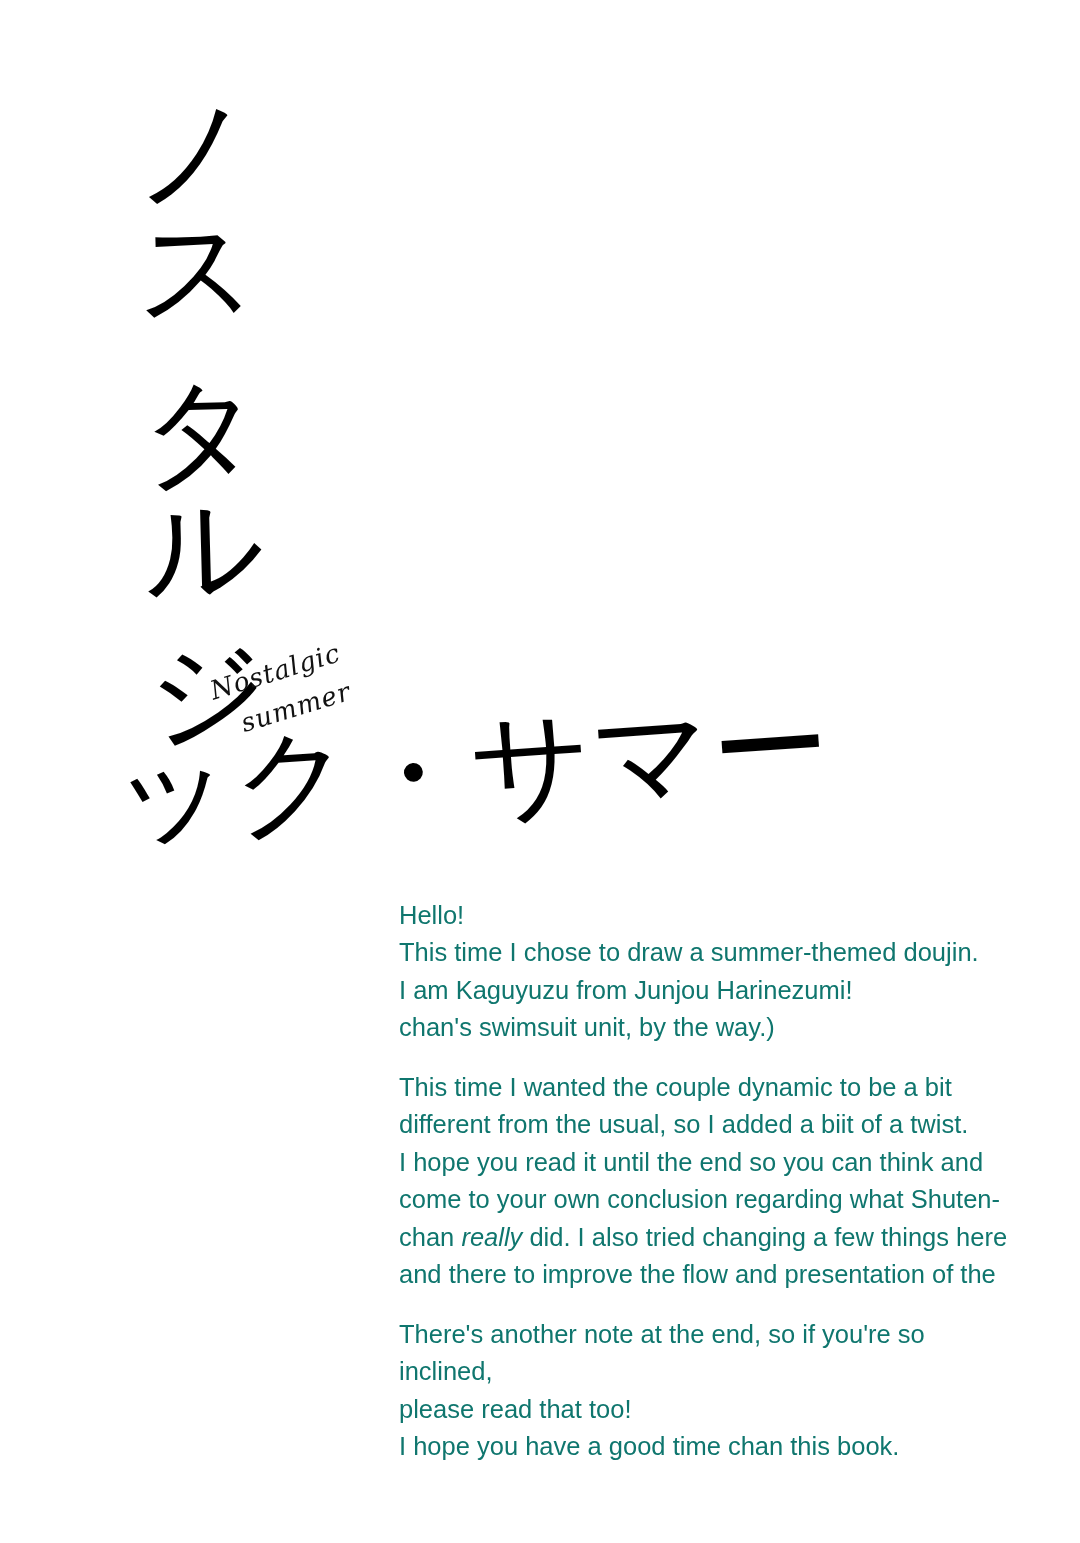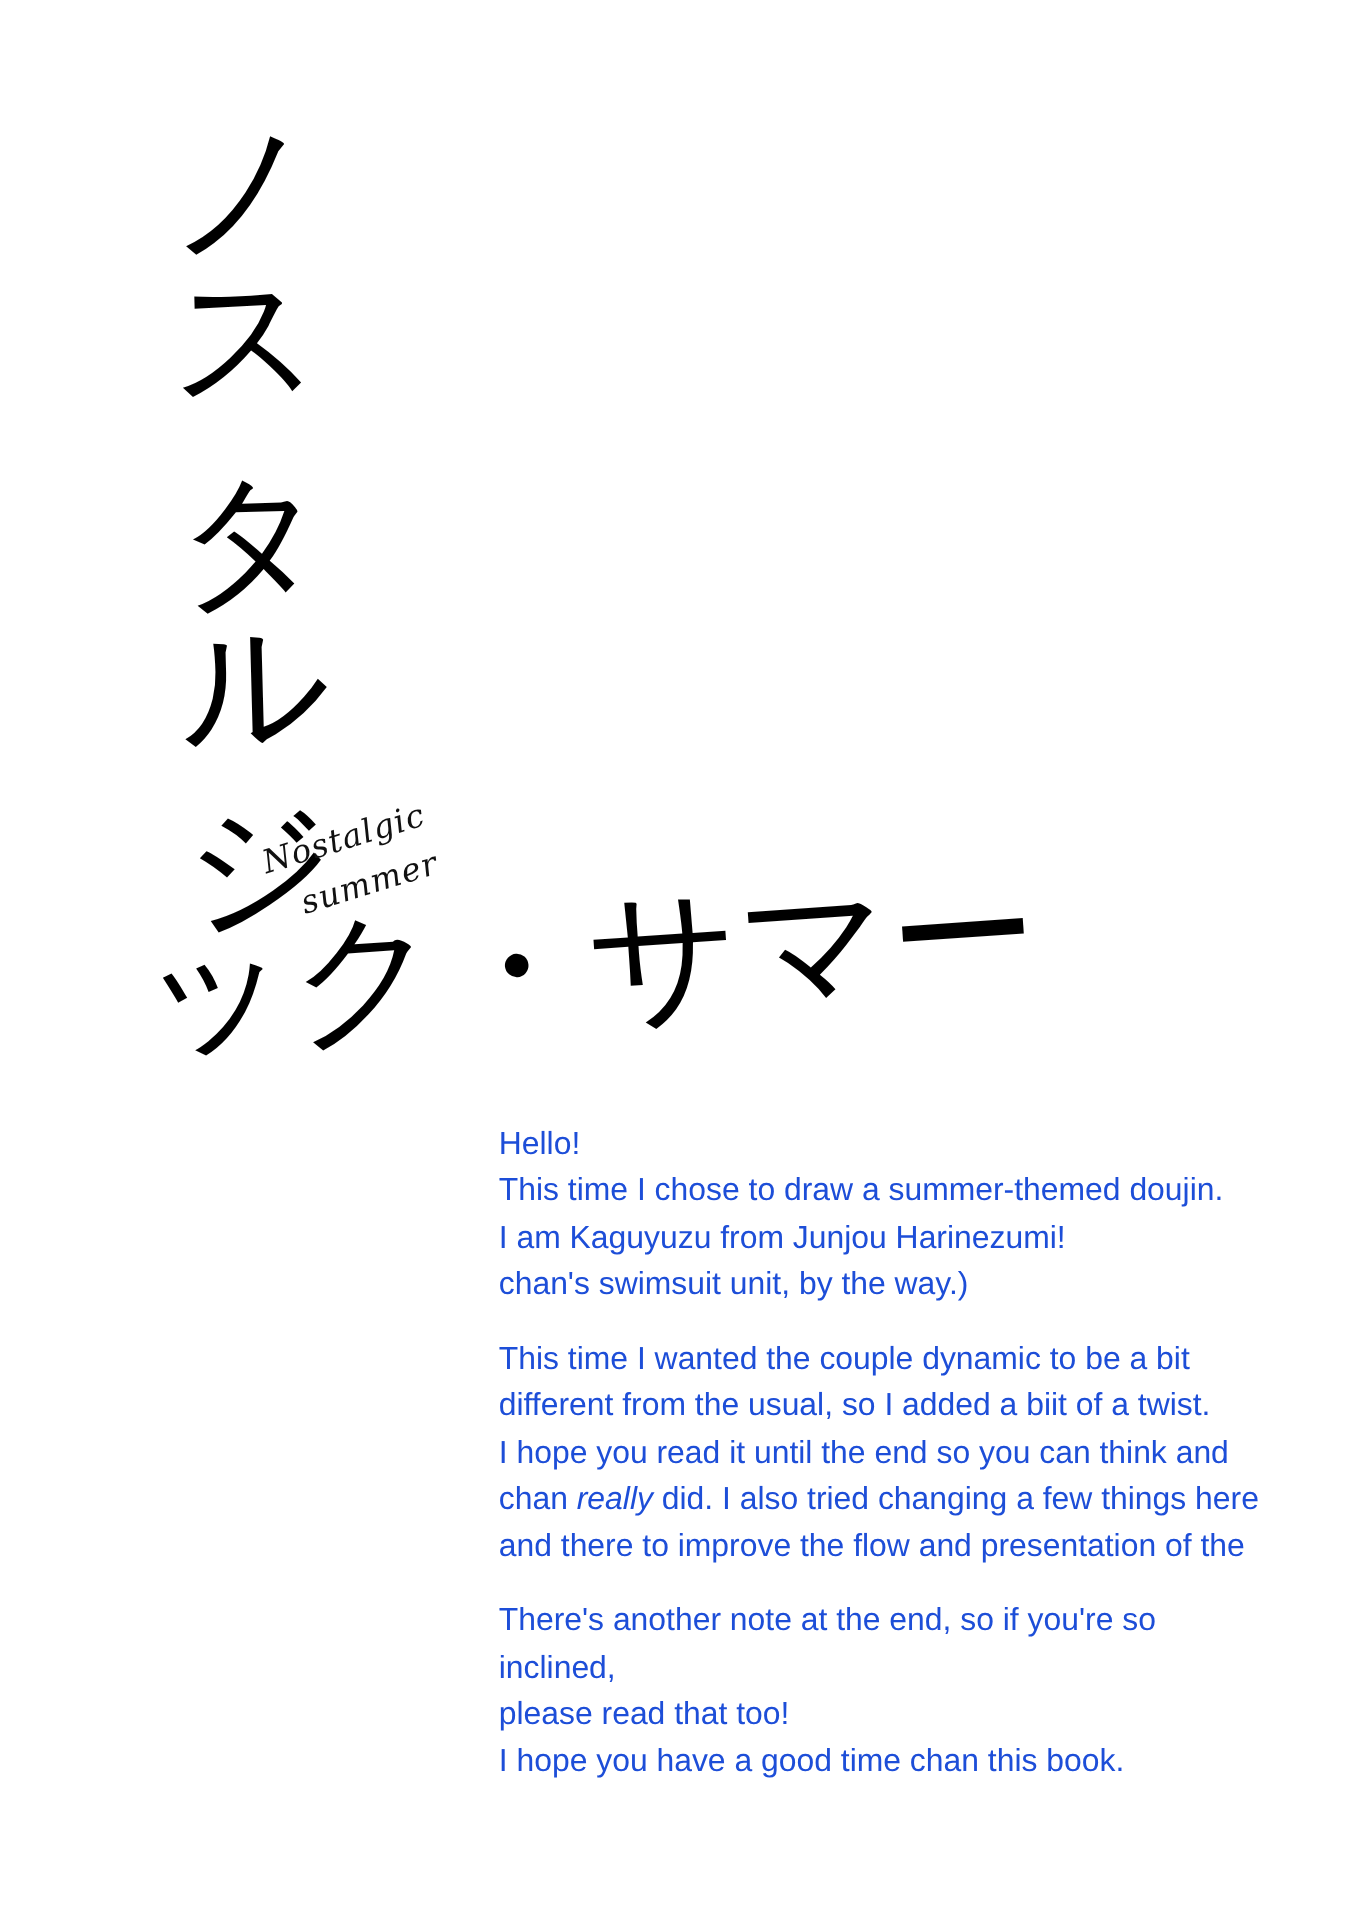--- a/index.html
+++ b/index.html
@@ -72,21 +72,21 @@
 
   
   .note {
     position: absolute;
     left: 399px;
     top: 897px;
     width: 625px;
     font-family: "Liberation Sans", sans-serif;
     font-size: 25.5px;
     line-height: 1.47;
-    color: #1d4ed8;
+    color: #0f766e;
   }
   .note p {
     margin: 0 0 22px 0;
   }
   .note p:last-child {
     margin-bottom: 0;
     margin-top: 12px;
   }
   .note .line {
     display: block;
@@ -115,20 +115,21 @@
       <span class="line">Hello!</span>
       <span class="line">This time I chose to draw a summer-themed doujin.</span>
       <span class="line">I am Kaguyuzu from Junjou Harinezumi!</span>
       <span class="line">chan's swimsuit unit, by the way.)</span>
     </p>
 
     <p>
       <span class="line">This time I wanted the couple dynamic to be a bit</span>
       <span class="line">different from the usual, so I added a biit of a twist.</span>
       <span class="line">I hope you read it until the end so you can think and</span>
+      <span class="line">come to your own conclusion regarding what Shuten-</span>
       <span class="line"><span>chan </span><em>really</em><span> did. I also tried changing a few things here</span></span>
       <span class="line">and there to improve the flow and presentation of the</span>
     </p>
 
     <p>
       <span class="line">There's another note at the end, so if you're so inclined,</span>
       <span class="line">please read that too!</span>
       <span class="line">I hope you have a good time chan this book.</span>
     </p>
 

